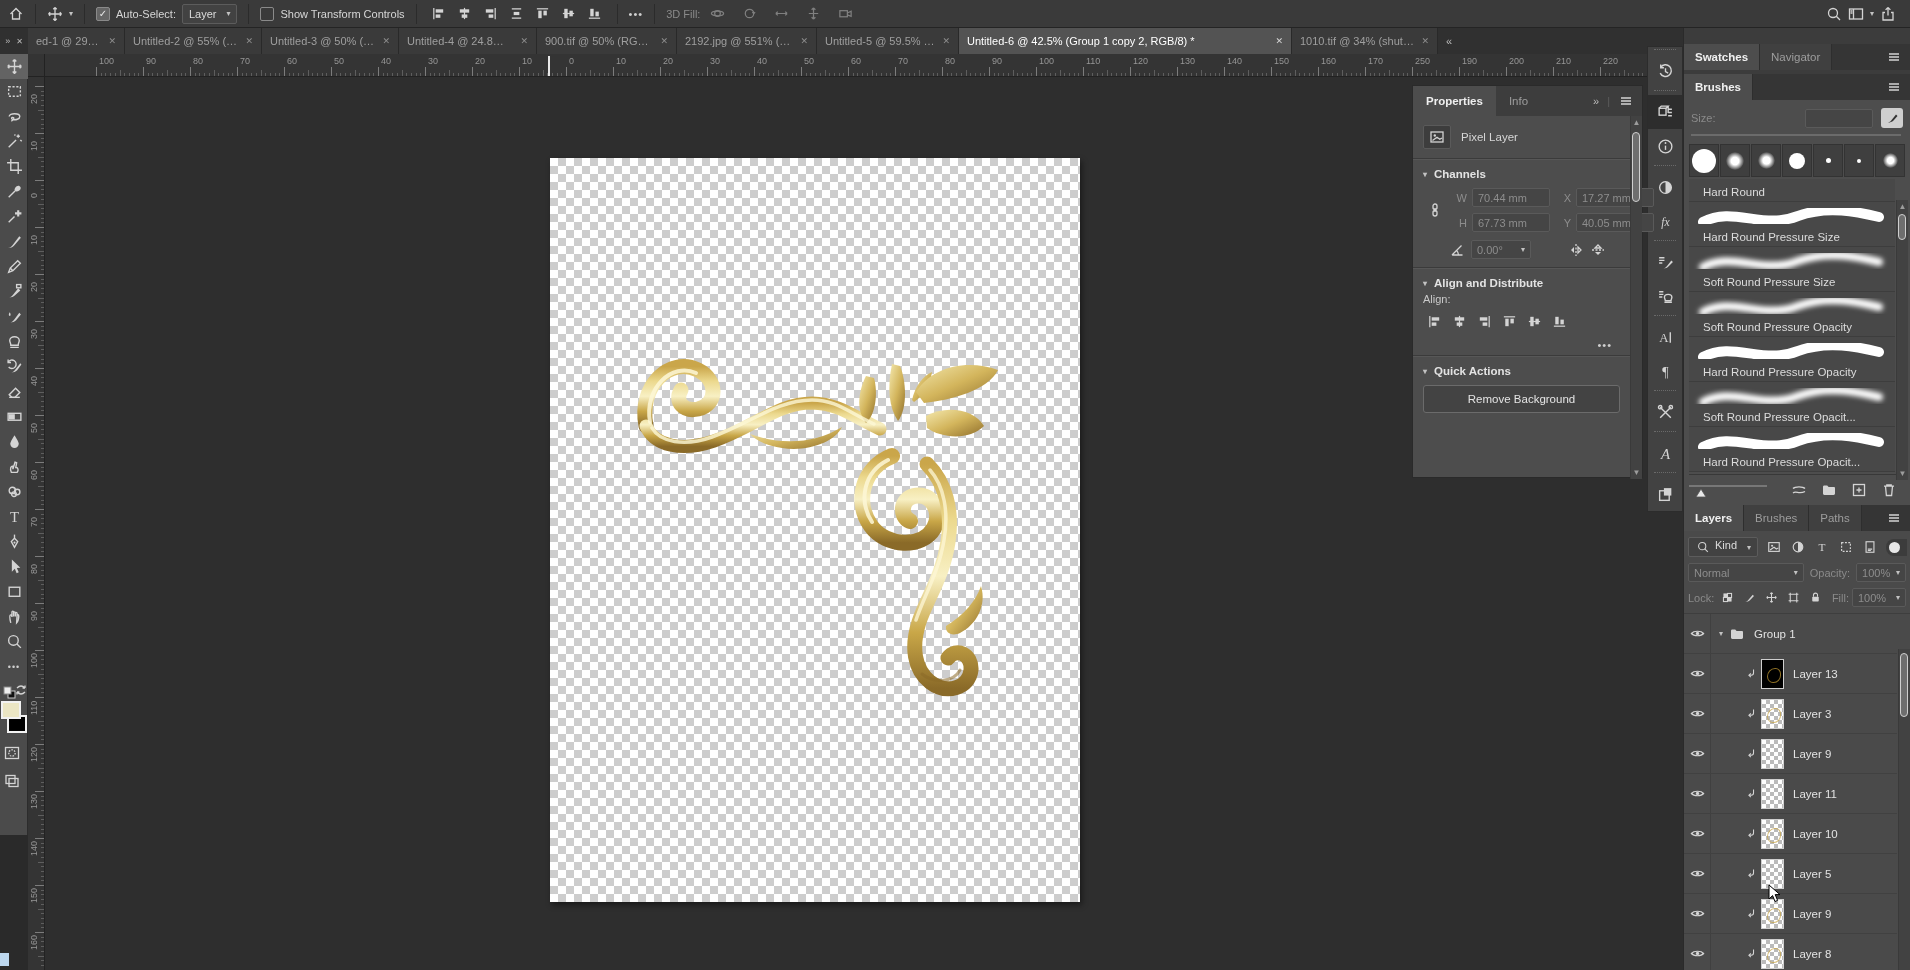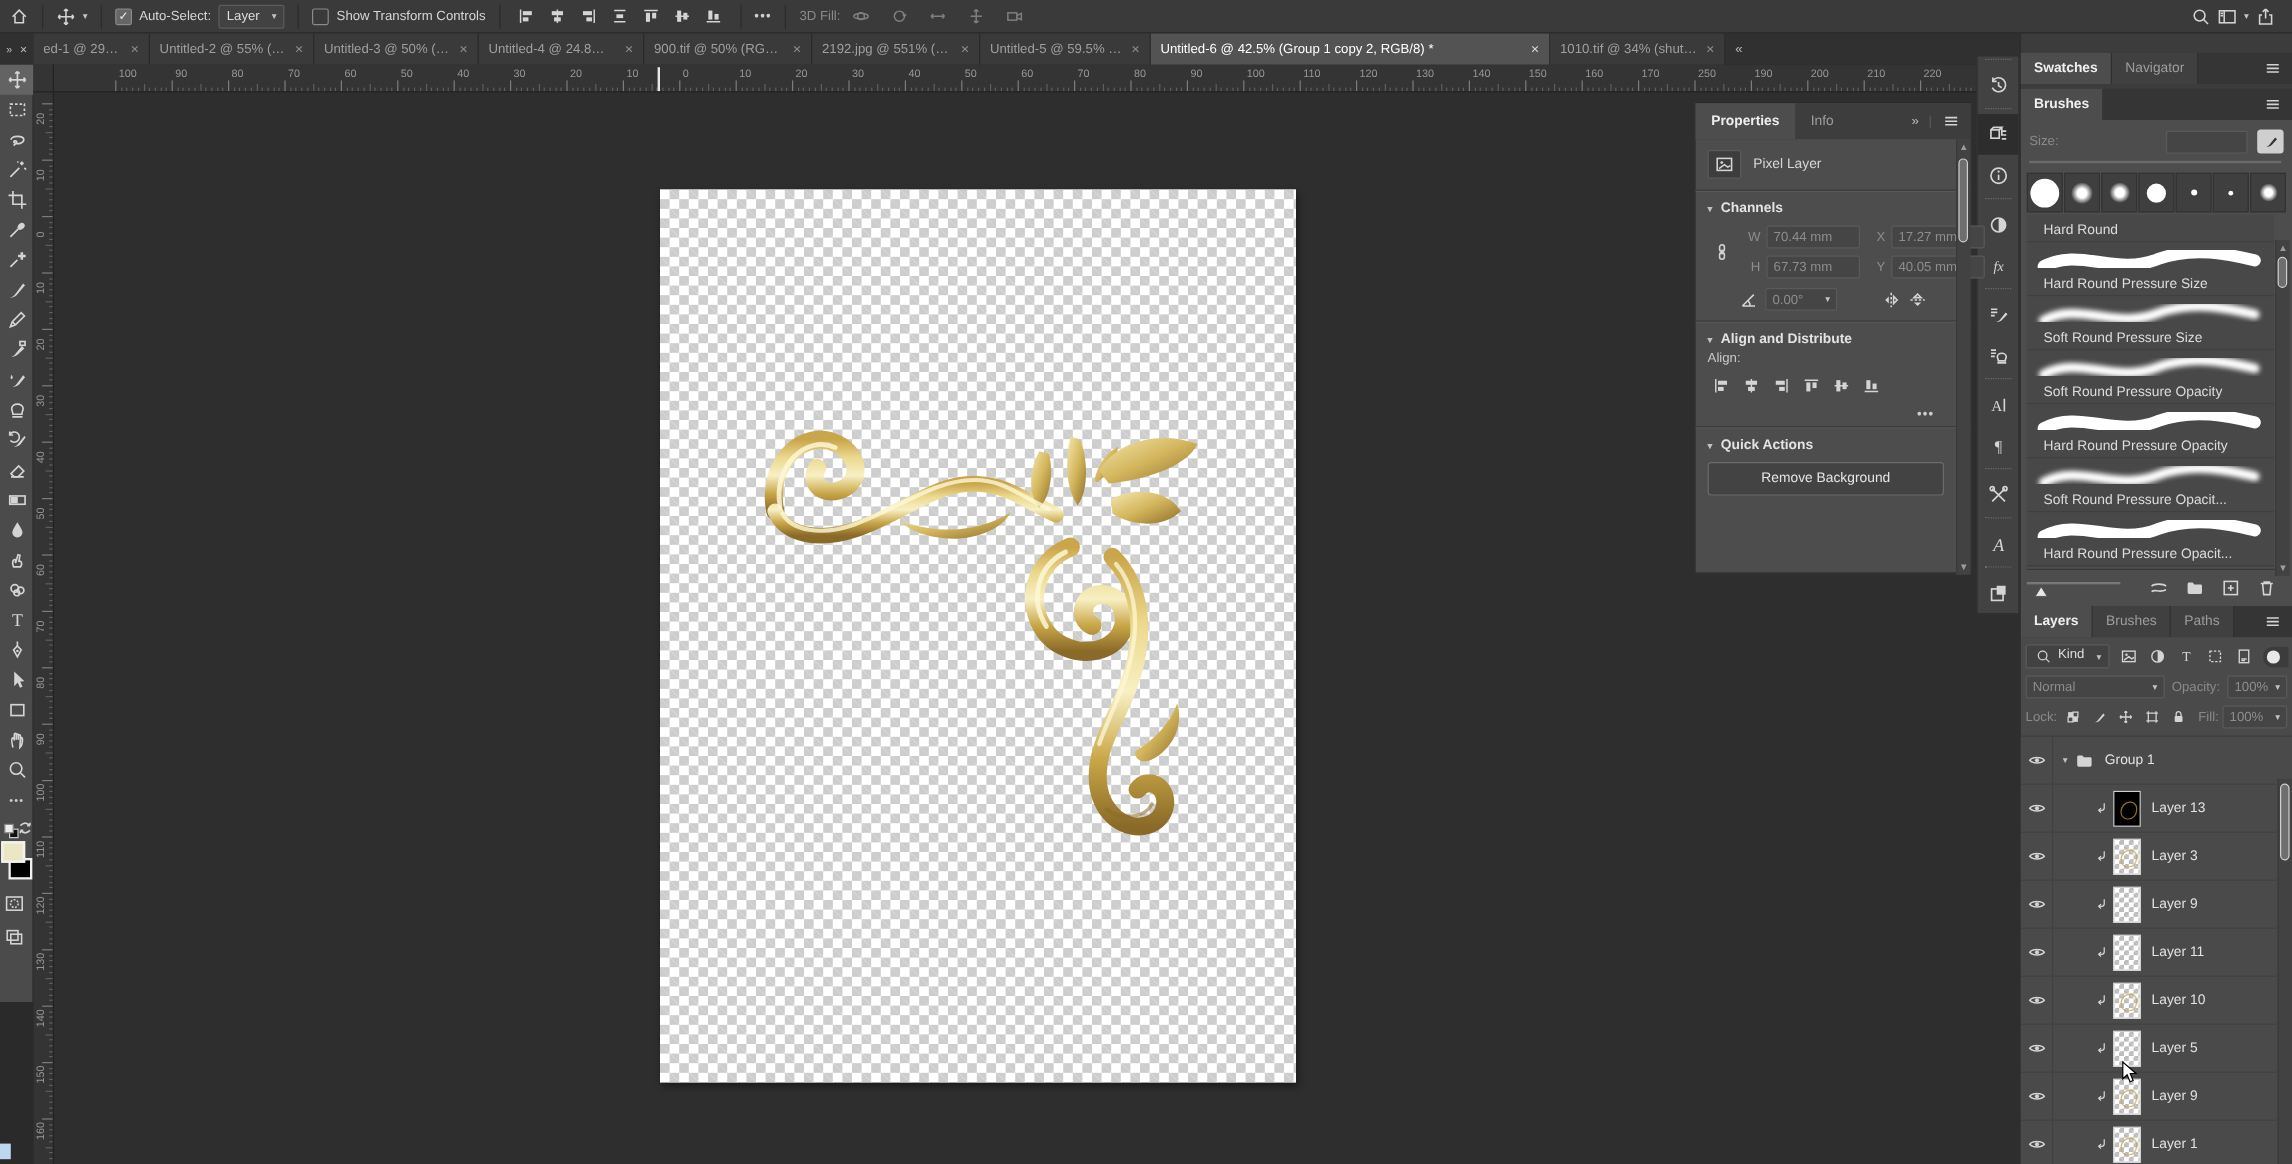--- a/index.html
+++ b/index.html
@@ -1750,21 +1750,21 @@
           </span>
     <span class="icon" style="margin-left:34px;">
             <svg width="13" height="13" viewBox="0 0 16 16">
               <path d="M10.5 3 V7.5 C10.5 9.5 9.5 10.2 7.5 10.2 H5.2" stroke="#d4d4d4" fill="none" stroke-width="1.3"></path>
               <path d="M7.2 8 L4.8 10.2 L7.2 12.4" stroke="#d4d4d4" fill="none" stroke-width="1.3"></path>
             </svg>
           </span>
          <span class="thumb" style="margin-left:3px;">
             <span class="speck" style=""></span>
           </span>
-          <span class="lname">Layer 1</span>
+          <span class="lname">Layer 8</span>
         </div>
       </div>
     <div class="scroll" style="right:0;top:118px;bottom:-344px;height:344px;">
       <div class="thumb" style="top:4px;height:64px;"></div>
     </div>
   </div>
 </div>
 
 <svg id="mousecursor" class="abs" viewBox="0 0 14 20">
   <path d="M1,1 L1,15 L4.6,11.6 L7,17.5 L9.6,16.4 L7.2,10.6 L12,10.6 Z" fill="#fff" stroke="#000" stroke-width="1"></path>

